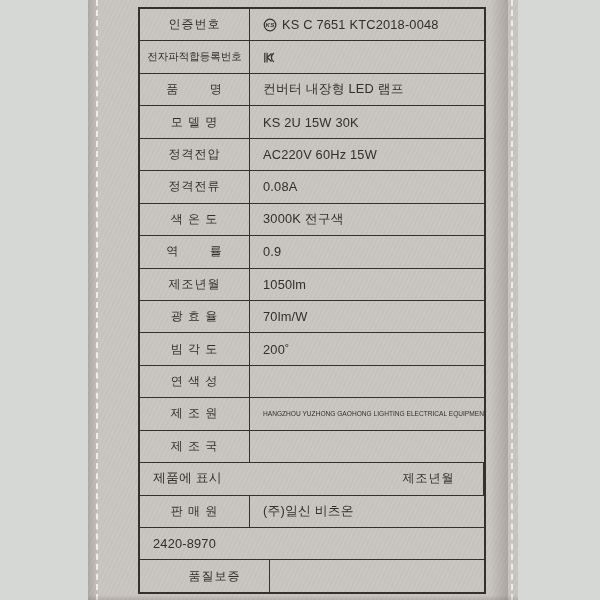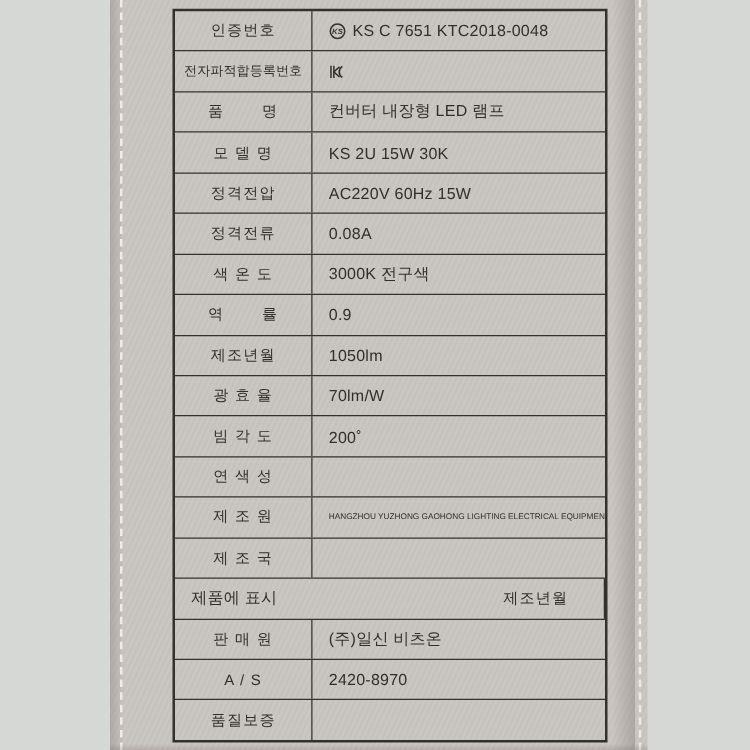--- a/index.html
+++ b/index.html
@@ -35,21 +35,21 @@
   .edge-bottom {
     position:absolute; bottom:0; left:0; width:100%; height:5px;
     background: linear-gradient(to top, rgba(105,97,90,.22), rgba(105,97,90,0));
   }
   .spec-table {
     position:absolute; left:138px; top:7px; width:348px; height:587px;
     border:2px solid var(--table-border, #2e2c29);
     display:flex; flex-direction:column;
   }
   .row { flex:1; display:flex; border-bottom:1px solid var(--table-border, #2e2c29); min-height:0; }
-  .row:last-child { border-bottom:none; }
+  .row:last-child { border-bottom:none;margin-left:20px; }
   .cell { display:flex; align-items:center; }
   .cell.label {
     width:110px; flex:0 0 110px; justify-content:center;
     border-right:1px solid var(--table-border, #2e2c29);
     font-size:12px; letter-spacing:1px; white-space:pre;
   }
   .cell.label.condensed { font-size:10.5px; letter-spacing:0; }
   .cell.value { flex:1; padding-left:13px; font-size:12.8px; letter-spacing:.2px; gap:5px; overflow:hidden;text-align:center; }
   .cell.value .tiny { font-size:6.6px; letter-spacing:0; white-space:nowrap; }
   .mark-icon { display:inline-flex; align-items:center; flex:0 0 auto; }
@@ -162,21 +162,20 @@
         </div>
         <div class="cell label">제조년월</div>
       </div>
       <div class="row">
         <div class="cell label">판 매 원</div>
         <div class="cell value">
           <span>(주)일신 비츠온</span>
         </div>
       </div>
       <div class="row">
-        <div class="cell label">A / S</div>
         <div class="cell value">
           <span>2420-8970</span>
         </div>
       </div>
       <div class="row">
         <div class="cell label">품질보증</div>
       </div>
     </div>
 </div>
 

